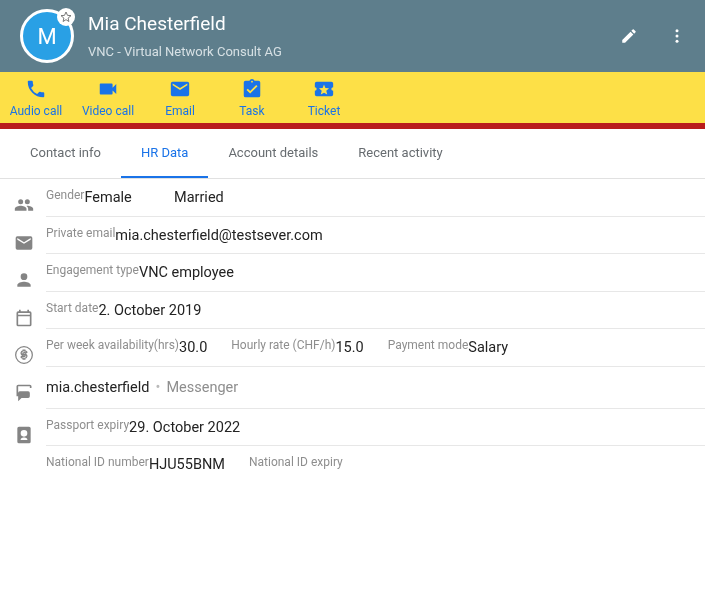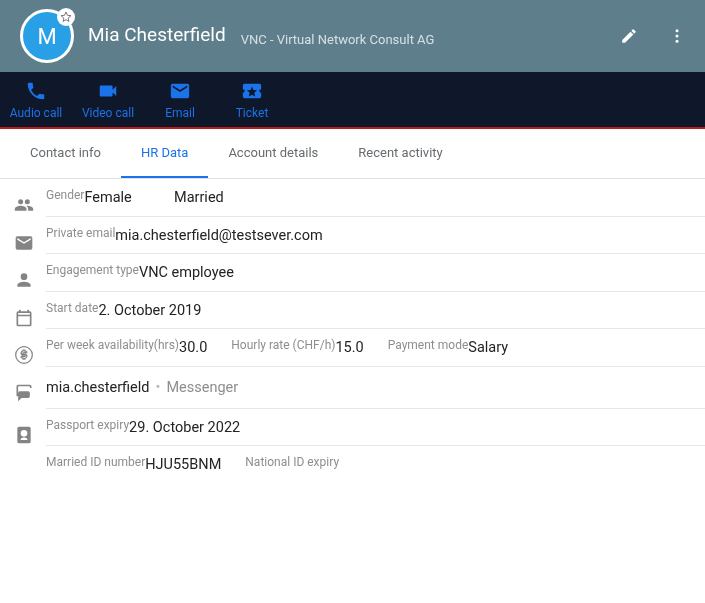--- a/index.html
+++ b/index.html
@@ -32,33 +32,33 @@
     position: absolute;
     top: -4px; right: -4px;
     width: 18px; height: 18px;
     border-radius: 50%;
     background: #fff;
     display: flex;
     align-items: center;
     justify-content: center;
   }
   .avatar-star svg { width: 12px; height: 12px; fill: #6a6a6a; }
-  .header-names { flex: 1; display: flex; flex-direction: row; gap: 15px; }
+  .header-names { flex: 1; display: flex; flex-direction: column; }
   .header-name { font-size: 19px; font-weight: 400; line-height: 1.2; color: #fff; }
   .header-sub  { font-size: 13px; color: #d6e0e4; line-height: 1.2; margin-top: 8px; }
   .header-actions { display: flex; gap: 24px; align-items: center; }
   .header-actions .icon-btn { width: 24px; height: 24px; display:flex; align-items:center; justify-content:center; cursor:pointer; }
   .header-actions svg { fill: #fff; width: 18px; height: 18px; }
 
   
   .actionbar {
     display: flex;
     height: 57px;
-    border-bottom: 2px solid #b91c1c;
-    background: #0f172a;
+    border-bottom: 6px solid #b91c1c;
+    background: #fde047;
   }
   .action {
     width: 72px;
     display: flex;
     flex-direction: column;
     align-items: center;
     justify-content: center;
     gap: 4px;
     cursor: pointer;
     color: #1a73e8;
@@ -172,20 +172,26 @@
     <span>Video call</span>
   </div>
   <div class="action">
     <svg viewBox="0 0 24 24">
         <path d="M20 4H4a2 2 0 0 0-2 2v12a2 2 0 0 0 2 2h16a2 2 0 0 0 2-2V6a2 2 0 0 0-2-2zm0 4-8 5-8-5V6l8 5 8-5z"></path>
       </svg>
     <span>Email</span>
   </div>
   <div class="action">
     <svg viewBox="0 0 24 24">
+        <path d="M19 3h-4.18A3 3 0 0 0 12 1a3 3 0 0 0-2.82 2H5a2 2 0 0 0-2 2v14a2 2 0 0 0 2 2h14a2 2 0 0 0 2-2V5a2 2 0 0 0-2-2zm-7 0a1 1 0 1 1-1 1 1 1 0 0 1 1-1zm-2 14-4-4 1.4-1.4L10 14.2l6.6-6.6L18 9z"></path>
+      </svg>
+    <span>Task</span>
+  </div>
+  <div class="action">
+    <svg viewBox="0 0 24 24">
         <path d="M20 4H4a2 2 0 0 0-2 2v4a2 2 0 0 1 0 4v4a2 2 0 0 0 2 2h16a2 2 0 0 0 2-2v-4a2 2 0 0 1 0-4V6a2 2 0 0 0-2-2zm-8 12-3.5 2 1-4-3-2.7 4-.3L12 7l1.5 4 4 .3-3 2.7 1 4z"></path>
       </svg>
     <span>Ticket</span>
   </div>
 </div>
 
 <div class="tabs">
   <div class="tab">
       <span>Contact info</span>
     </div>
@@ -277,21 +283,21 @@
         <path d="M6 2h12a2 2 0 0 1 2 2v16a2 2 0 0 1-2 2H6a2 2 0 0 1-2-2V4a2 2 0 0 1 2-2zm6 4a4 4 0 1 0 4 4 4 4 0 0 0-4-4zm-4 12h8v-1c0-1.33-2.67-2-4-2s-4 .67-4 2z"></path>
       </svg>
     <div class="field">
       <span class="field-label">Passport expiry</span>
       <span class="field-value">29. October 2022</span>
     </div>
   </div>
 
   <div class="row">
     <div class="field">
-      <span class="field-label">Married ID number</span>
+      <span class="field-label">National ID number</span>
       <span class="field-value">HJU55BNM</span>
     </div>
     <div class="field">
       <span class="field-label">National ID expiry</span>
       <span class="field-value"></span>
     </div>
   </div>
 
 </div>
 

